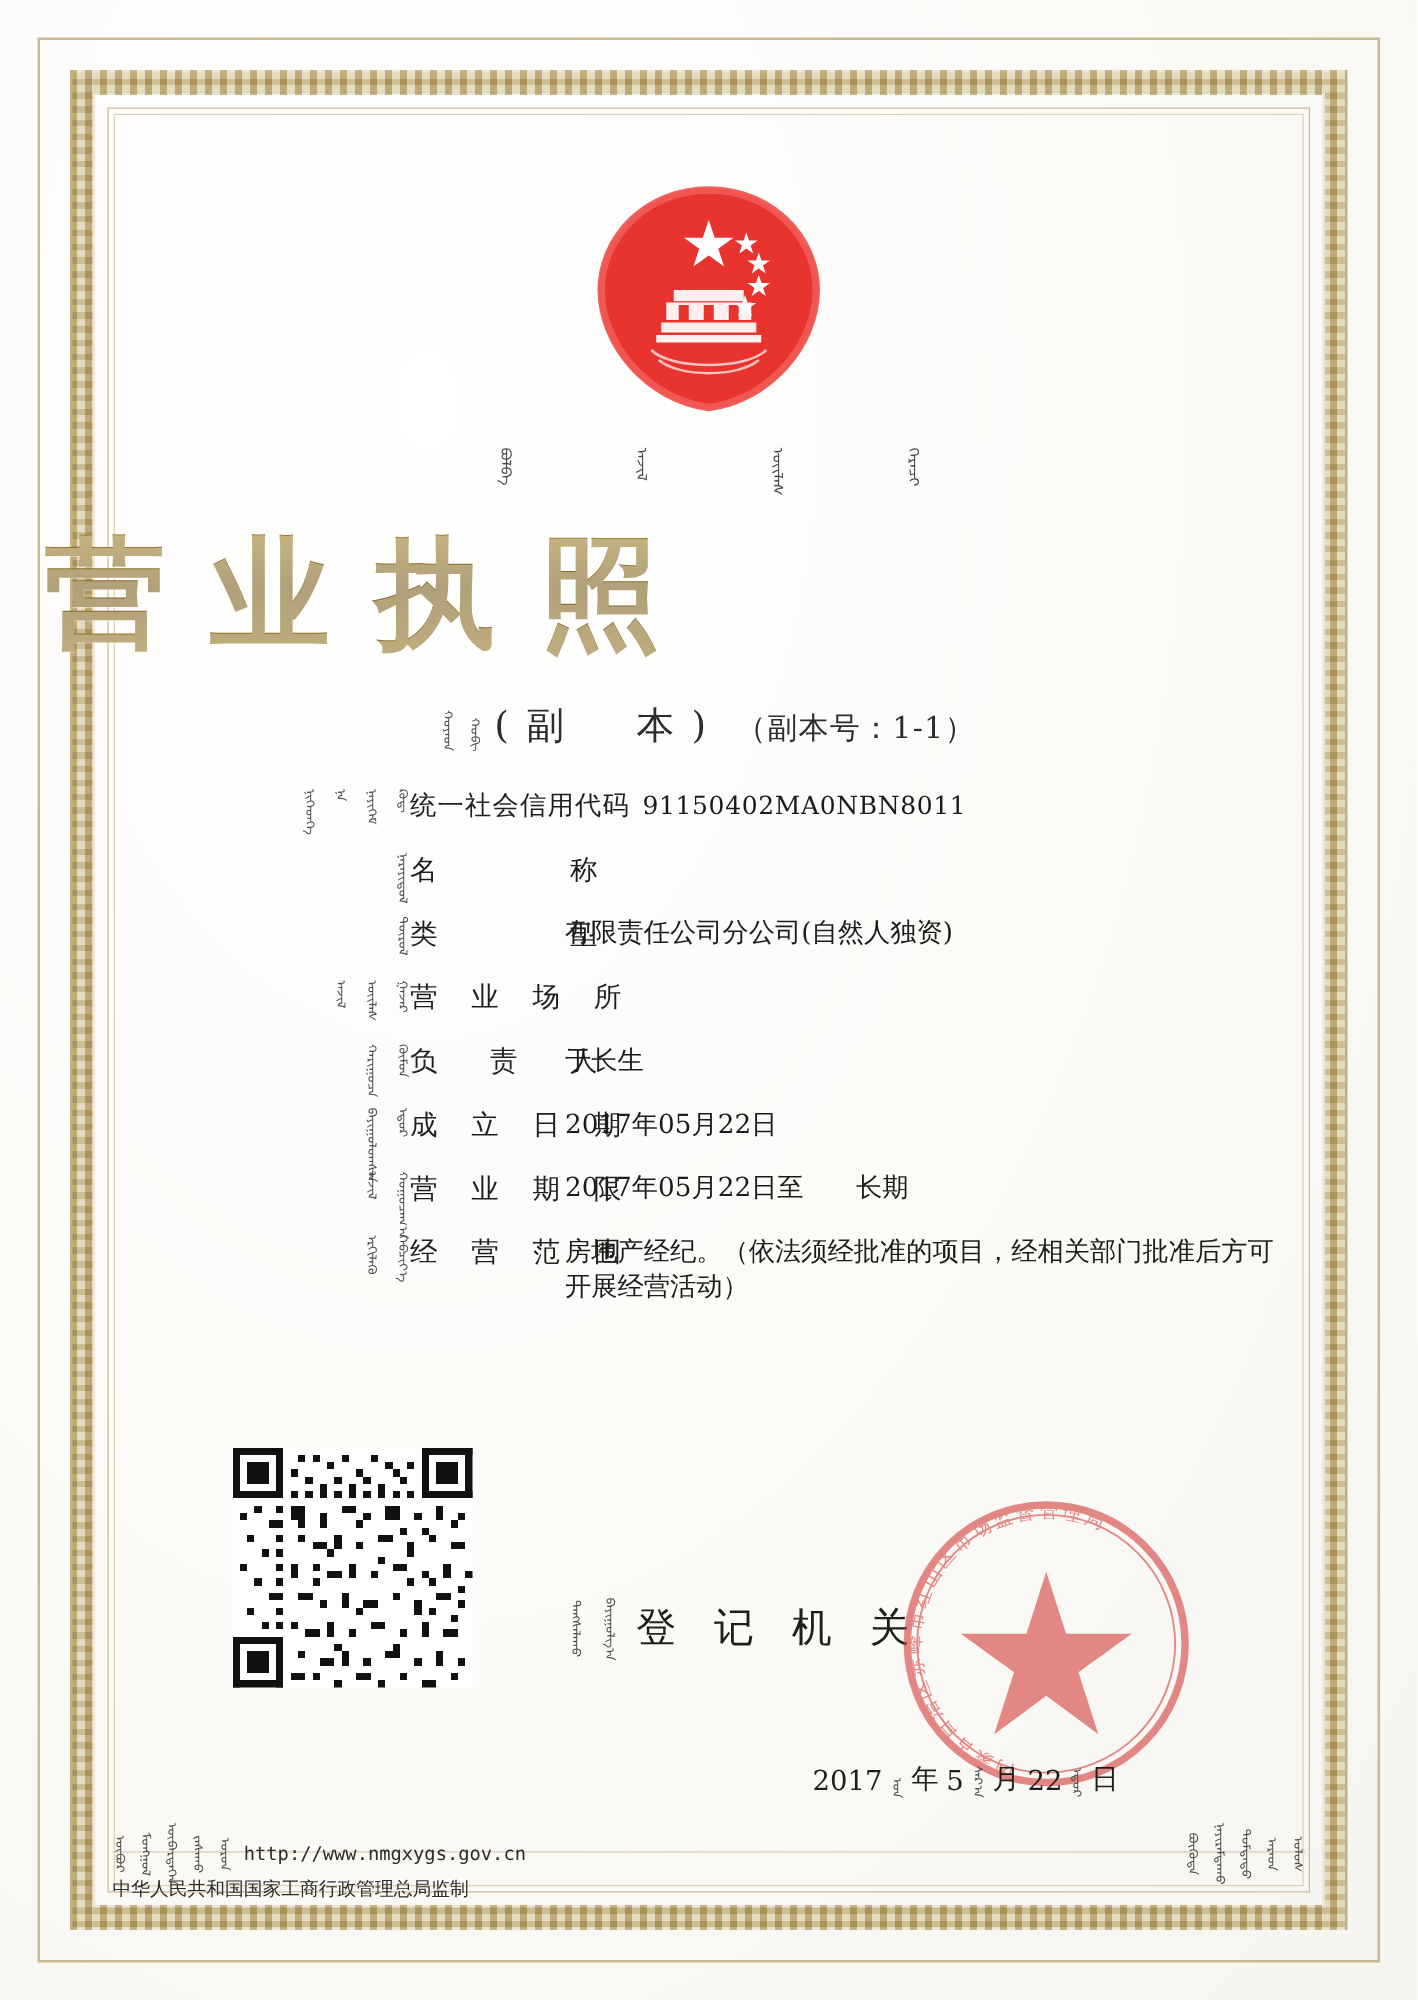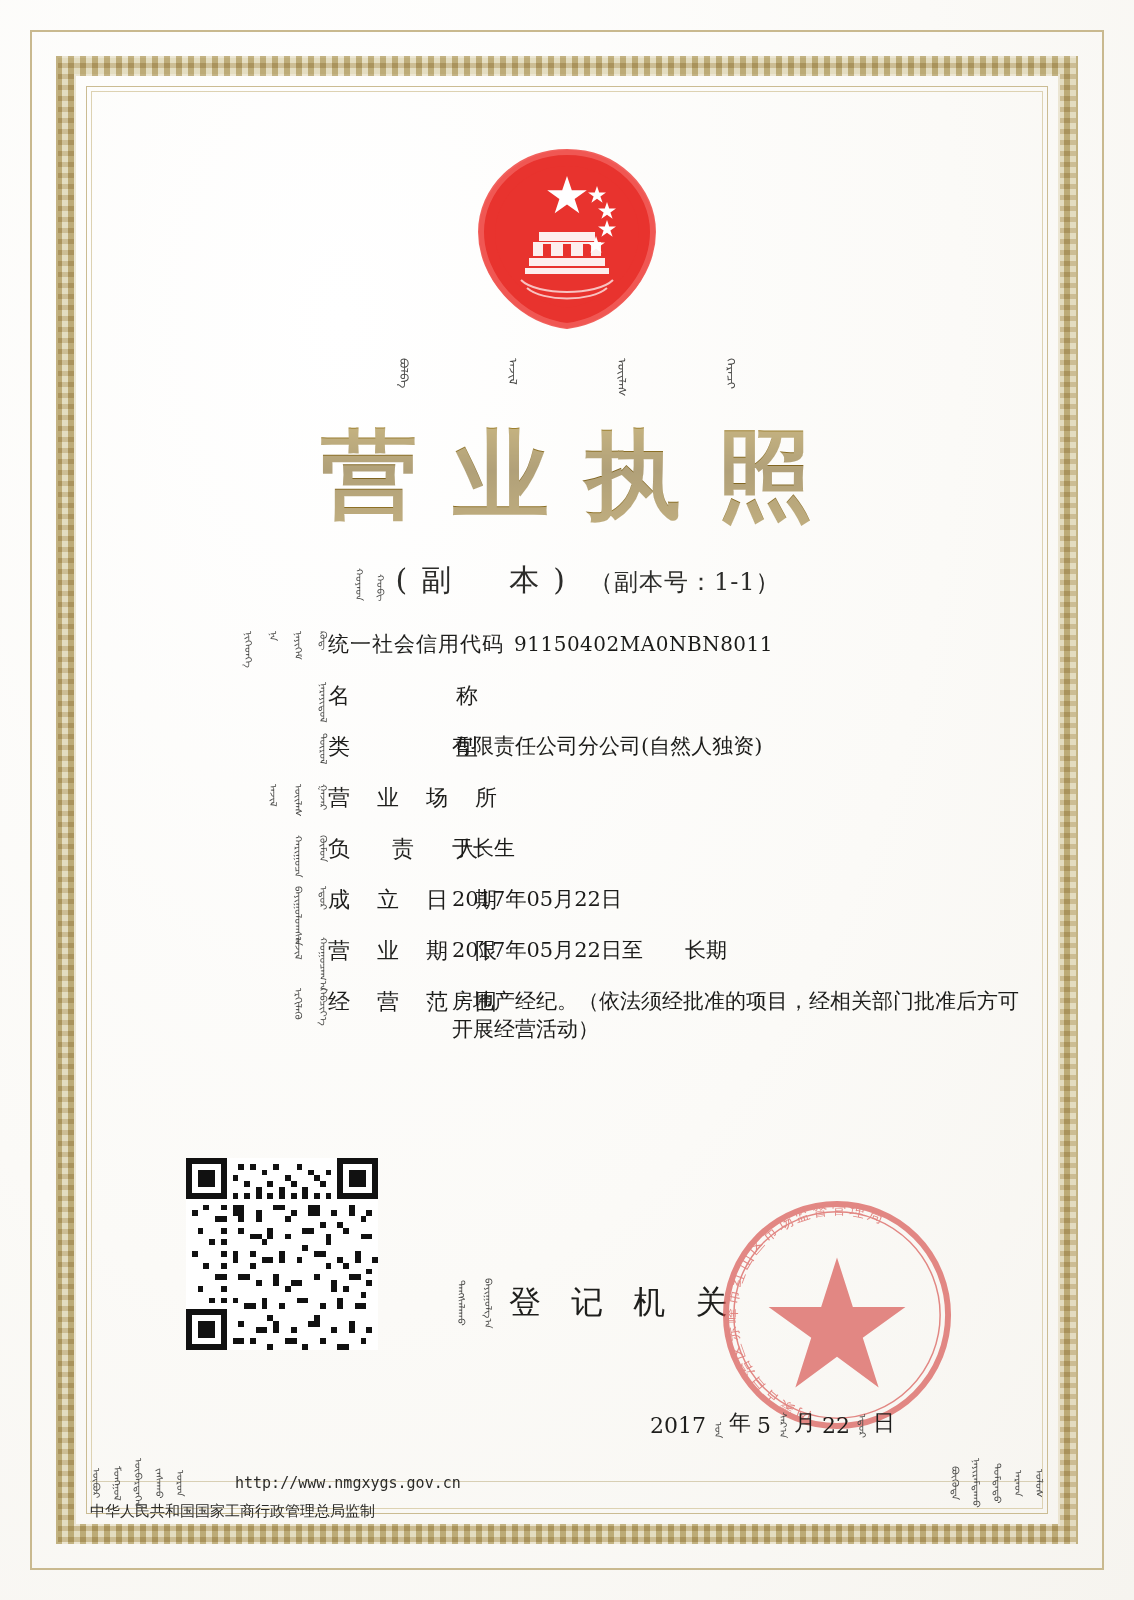--- a/index.html
+++ b/index.html
@@ -59,21 +59,21 @@
   .mong-title{font-size:13px;}
   .mong-row{font-size:11px;}
   
   .mong-title-row{
     position:absolute;top:358px;left:0;right:0;
     display:flex;justify-content:center;gap:96px;
     height:46px;
   }
   .title{
     position:absolute;top:412px;left:0;right:0;
-    text-align:center;
+    text-align:left;
     font-family:"DejaVu Serif","Liberation Serif",serif;
     font-size:96px;
     font-weight:700;
     letter-spacing:36px;
     text-indent:36px;
     color:#8a6d27;
     background:linear-gradient(180deg,#a98a31 0%,#7d6220 45%,#9c7d2c 100%);
     -webkit-background-clip:text;background-clip:text;
     -webkit-text-fill-color:transparent;
     text-shadow:0 1px 0 rgba(255,255,255,.4);
@@ -174,21 +174,21 @@
     height:30px;
   }
   .footer-bottom{
     display:flex;align-items:center;justify-content:space-between;
     font-family:"DejaVu Serif","Liberation Serif",serif;
     font-size:15px;color:#2a2a28;
     margin-top:4px;
   }
   .footer-url{
     font-family:"DejaVu Sans Mono","Liberation Mono",monospace;
-    font-size:15px;color:#2a2a28;letter-spacing:0px;margin-left:40px;
+    font-size:15px;color:#2a2a28;letter-spacing:0px;
   }
   .footer-mong-group{display:flex;gap:10px;align-items:center;height:28px;}
   .hairline{
     position:absolute;left:90px;right:90px;bottom:118px;
     border-top:1px solid #d8cfb4;
   }
 </style>
 </head>
 <body>
 

